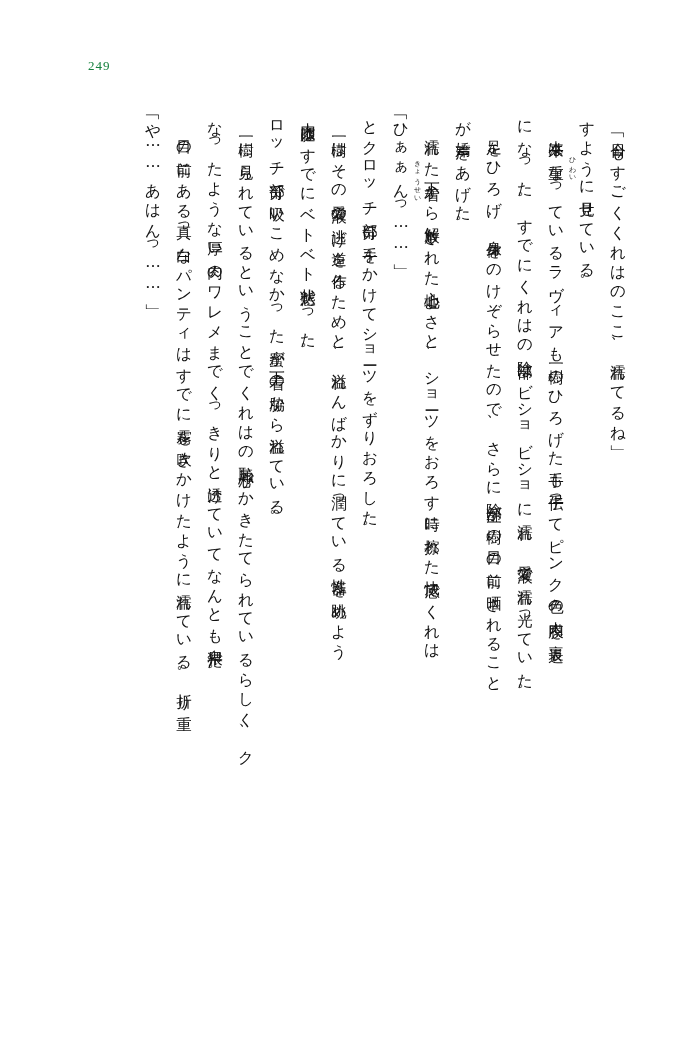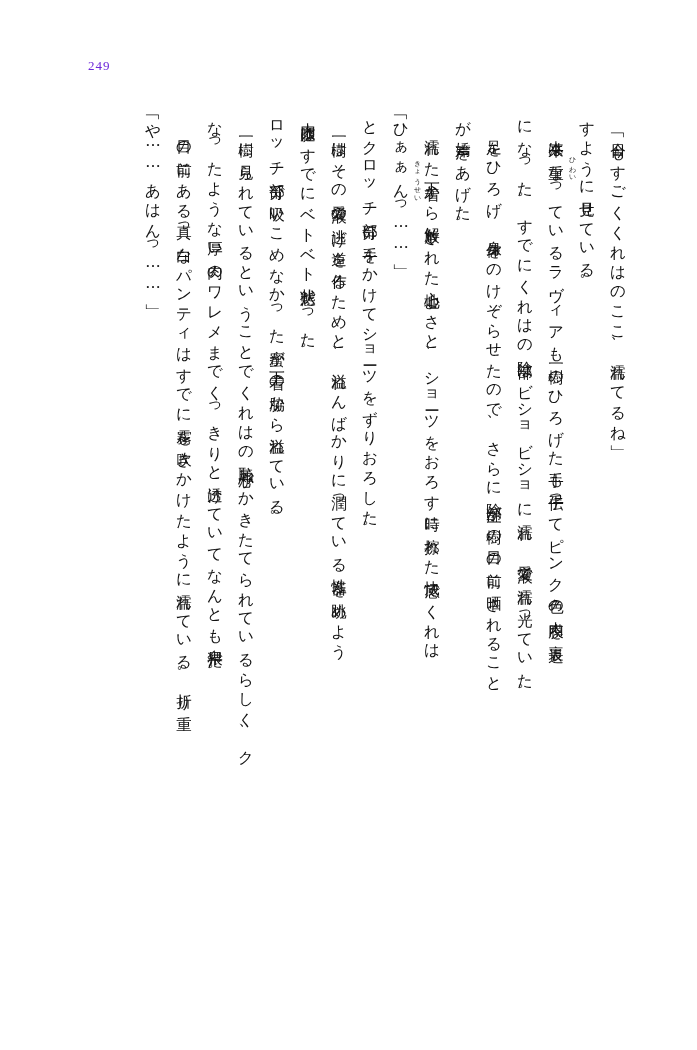--- a/index.html
+++ b/index.html
@@ -17,21 +17,21 @@
     color: #111111;
   }
 
   
   .page-number {
     position: absolute;
     top: 58px;
     left: 88px;
     font-size: 13px;
     letter-spacing: 1px;
-    color: #6d28d9;
+    color: #15803d;
     font-family: "Liberation Serif", serif;
   }
 
   
   .body-text {
     position: absolute;
     top: 110px;
     right: 72px;
     height: 860px;
     display: flex;

